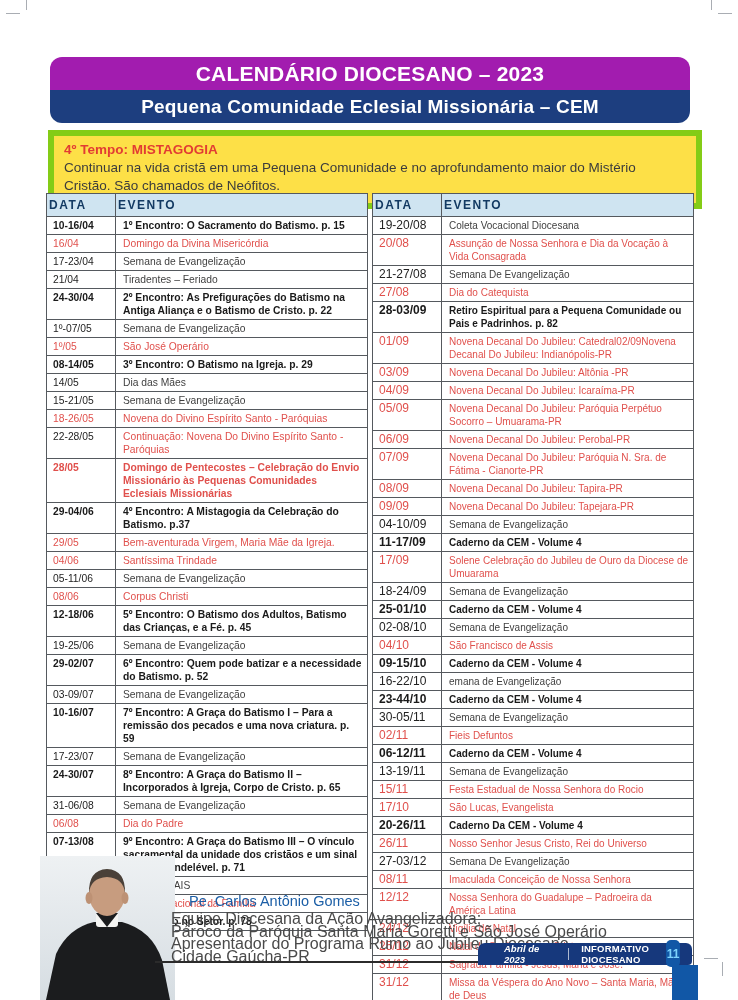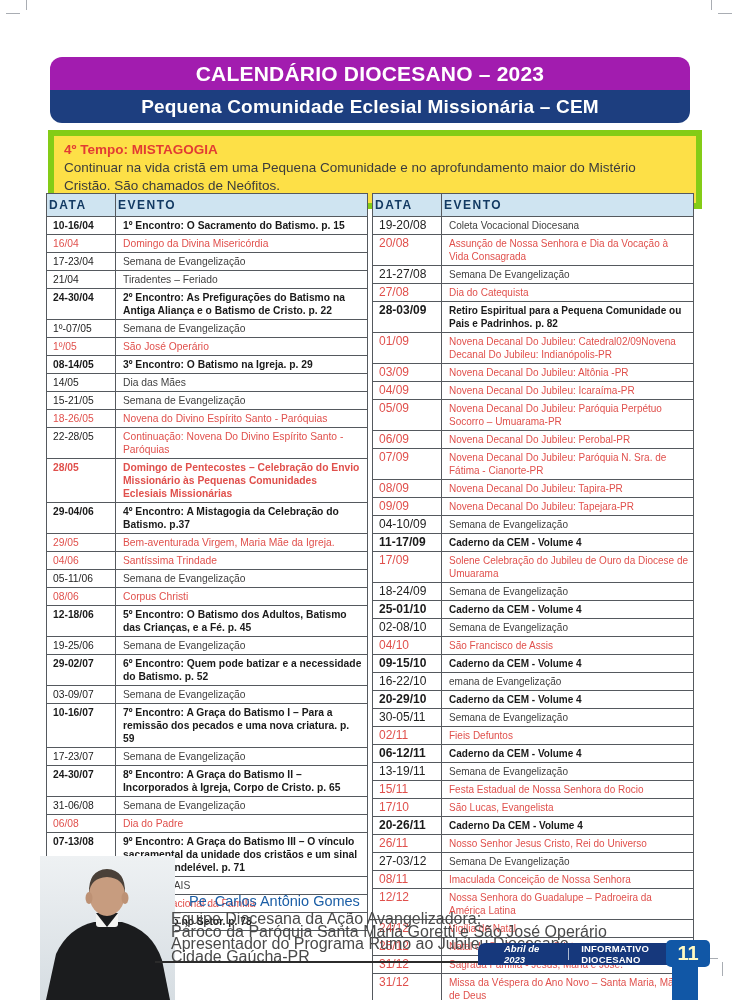--- a/index.html
+++ b/index.html
@@ -53,22 +53,22 @@
   .pr-bio{position:absolute;left:171px;top:913px;font-size:16px;line-height:12.5px;color:#4a4a4a;}
   .foot-line{position:absolute;left:155px;top:961px;width:325px;height:2px;background:#2b2b2b;}
   .foot-bar{
     position:absolute;left:478px;top:943px;width:214px;height:22px;background:#16387c;
     border-radius:7px 6px 4px 0;display:flex;align-items:center;color:#fff;
   }
   .foot-issue{font-style:italic;font-weight:bold;font-size:9.5px;padding-left:26px;}
   .foot-div{width:1px;height:12px;background:rgba(255,255,255,.65);margin:0 12px 0 14px;}
   .foot-pub{font-weight:bold;font-size:9.5px;letter-spacing:.2px;}
   .foot-tab{
-    position:absolute;left:666px;top:940px;width:44px;height:27px;background:#1157a6;
-    border-radius:5px;color:#fef9c3;font-weight:bold;font-size:20px;
+    position:absolute;left:666px;top:940px;width:14px;height:27px;background:#1157a6;
+    border-radius:5px;color:#7dd3fc;font-weight:bold;font-size:12px;
     display:flex;align-items:center;justify-content:center;
   }
   .foot-strip{position:absolute;left:672px;top:965px;width:26px;height:35px;background:#1157a6;}
 </style>
 </head>
 <body>
 
 <div class="page">
 
   <div class="crop" style="left:6px;top:13px;width:14px;height:1px;"></div>
@@ -313,21 +313,21 @@
         </tr>
         <tr>
           <td class="c-date bold">09-15/10</td>
           <td class="c-event bold">Caderno da CEM - Volume 4</td>
         </tr>
         <tr>
           <td class="c-date">16-22/10</td>
           <td class="c-event">emana de Evangelização</td>
         </tr>
         <tr>
-          <td class="c-date bold">20-29/10</td>
+          <td class="c-date bold">23-44/10</td>
           <td class="c-event bold">Caderno da CEM - Volume 4</td>
         </tr>
         <tr>
           <td class="c-date">30-05/11</td>
           <td class="c-event">Semana de Evangelização</td>
         </tr>
         <tr>
           <td class="c-date red">02/11</td>
           <td class="c-event red">Fieis Defuntos</td>
         </tr>

